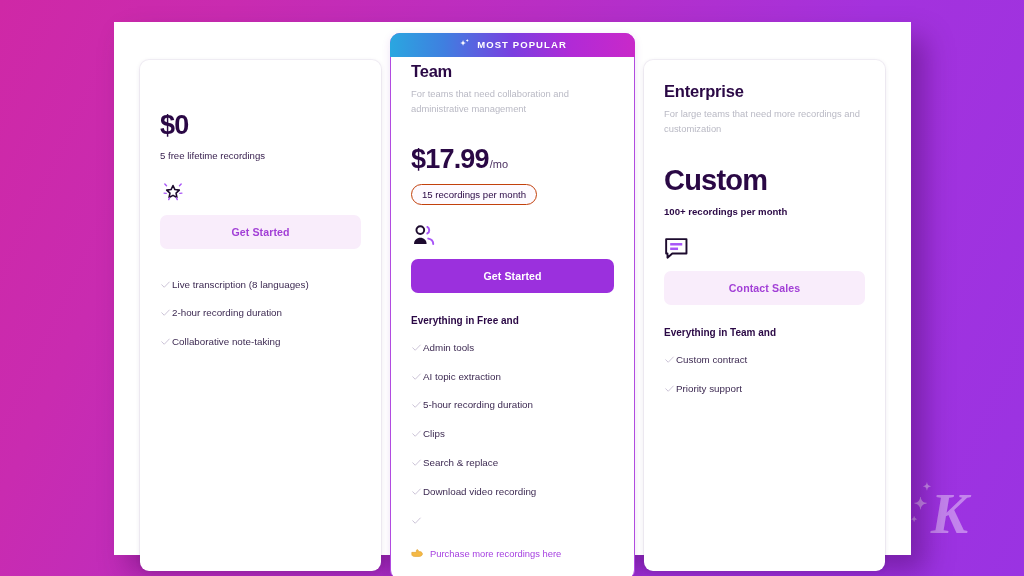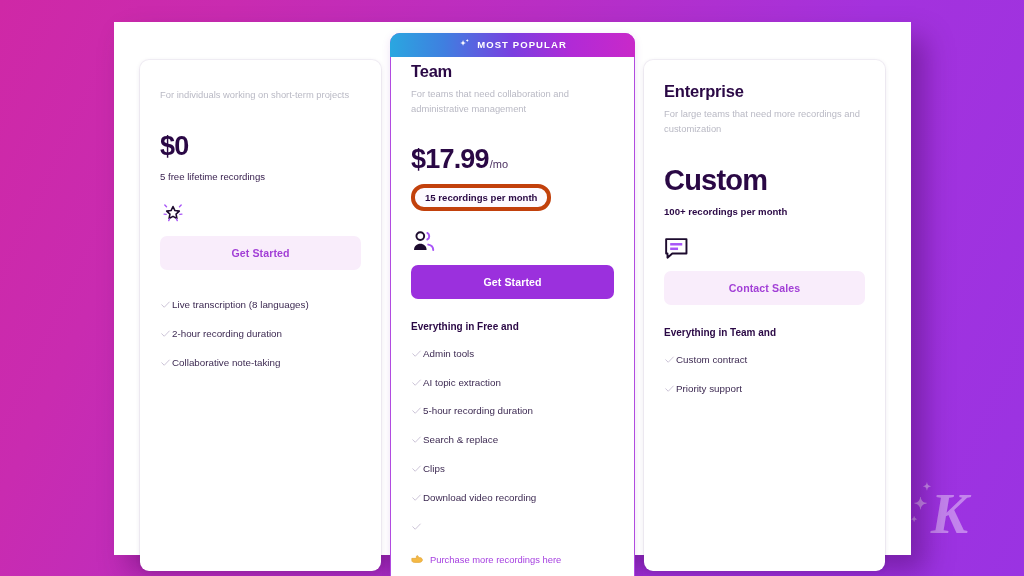--- a/index.html
+++ b/index.html
@@ -80,22 +80,22 @@
   .price-row { margin-top: 28px; display: flex; align-items: baseline; }
   .price { color: #2a0845; font-size: 27px; font-weight: 700; letter-spacing: -0.8px; }
   .price.big { font-size: 29px; }
   .price-unit { color: #4b3060; font-size: 11px; margin-left: 1px; font-weight: 400; }
 
   .sub-note { margin-top: 9px; color: #2a0845; font-size: 9.6px; font-weight: 700; }
   .sub-note.light { font-weight: 400; color: #3a2250; }
 
   .pill {
     display: inline-block; margin-top: 9px;
-    border: 4px solid #c2410c; border-radius: 13px;
-    padding: 4px 10px; font-size: 9.6px; font-weight: 700; color: #2a0845;
+    border: 1px solid #c2410c; border-radius: 13px;
+    padding: 4px 10px; font-size: 9.6px; font-weight: 400; color: #2a0845;
     background: #fdfaff;
   }
 
   .icon-slot { margin-top: 18px; height: 26px; display: flex; align-items: center; }
 
   .cta {
     display: block; width: 100%; margin-top: 10px;
     border: none; border-radius: 7px;
     padding: 11px 0; font-size: 10.6px; font-weight: 700;
     font-family: "Liberation Sans", sans-serif; cursor: pointer;
@@ -125,21 +125,20 @@
 <div id="watermark">
   <span class="spark s1">✦</span>
   <span class="spark s2">✦</span>
   <span class="spark s3">✦</span>
   <span>K</span>
 </div>
 
 <div id="panel">
   <div id="cards">
       <div class="card plain">
-        <div class="plan-desc">For individuals working on short-term projects</div>
         <div class="price-row">
           <span class="price">$0</span>
         </div>
         <div class="sub-note light">5 free lifetime recordings</div>
         <div class="icon-slot">
           <svg width="26" height="26" viewBox="0 0 28 28" fill="none">
             <path d="M14 7.0l2.05 4.35 4.75.6-3.5 3.25.92 4.7L14 17.6l-4.22 2.3.92-4.7-3.5-3.25 4.75-.6z" stroke="#1d0b2e" stroke-width="1.7" stroke-linejoin="round" fill="#ffffff"></path>
             <path d="M5.2 5.4l1.8 1.8" stroke="#a855f7" stroke-width="1.5" stroke-linecap="round"></path>
             <path d="M22.8 5.4l-1.8 1.8" stroke="#a855f7" stroke-width="1.5" stroke-linecap="round"></path>
             <path d="M4.4 15.2l2.2.3" stroke="#a855f7" stroke-width="1.5" stroke-linecap="round"></path>
@@ -204,27 +203,27 @@
           <li>
             <span class="check"><svg width="11" height="11" viewBox="0 0 16 16" fill="none">
                 <path d="M2.5 8.4L6.2 12 13.5 4.4" stroke="#c6bdd2" stroke-width="1.3" stroke-linecap="round" stroke-linejoin="round"></path>
               </svg></span>
             <span class="ftext">5-hour recording duration</span>
           </li>
           <li>
             <span class="check"><svg width="11" height="11" viewBox="0 0 16 16" fill="none">
                 <path d="M2.5 8.4L6.2 12 13.5 4.4" stroke="#c6bdd2" stroke-width="1.3" stroke-linecap="round" stroke-linejoin="round"></path>
               </svg></span>
+            <span class="ftext">Clips</span>
+          </li>
+          <li>
+            <span class="check"><svg width="11" height="11" viewBox="0 0 16 16" fill="none">
+                <path d="M2.5 8.4L6.2 12 13.5 4.4" stroke="#c6bdd2" stroke-width="1.3" stroke-linecap="round" stroke-linejoin="round"></path>
+              </svg></span>
             <span class="ftext">Search &amp; replace</span>
-          </li>
-          <li>
-            <span class="check"><svg width="11" height="11" viewBox="0 0 16 16" fill="none">
-                <path d="M2.5 8.4L6.2 12 13.5 4.4" stroke="#c6bdd2" stroke-width="1.3" stroke-linecap="round" stroke-linejoin="round"></path>
-              </svg></span>
-            <span class="ftext">Clips</span>
           </li>
           <li>
             <span class="check"><svg width="11" height="11" viewBox="0 0 16 16" fill="none">
                 <path d="M2.5 8.4L6.2 12 13.5 4.4" stroke="#c6bdd2" stroke-width="1.3" stroke-linecap="round" stroke-linejoin="round"></path>
               </svg></span>
             <span class="ftext">Download video recording</span>
           </li>
           <li>
             <span class="check"><svg width="11" height="11" viewBox="0 0 16 16" fill="none">
                 <path d="M2.5 8.4L6.2 12 13.5 4.4" stroke="#c6bdd2" stroke-width="1.3" stroke-linecap="round" stroke-linejoin="round"></path>

